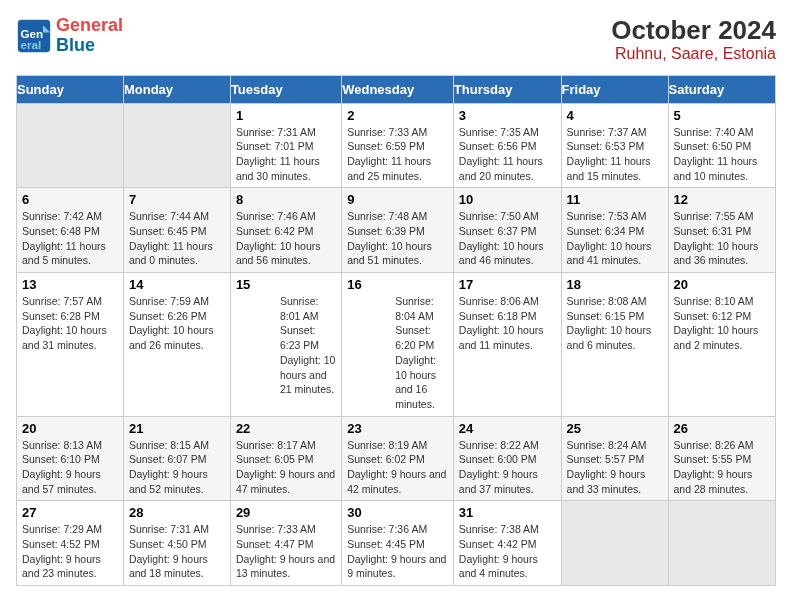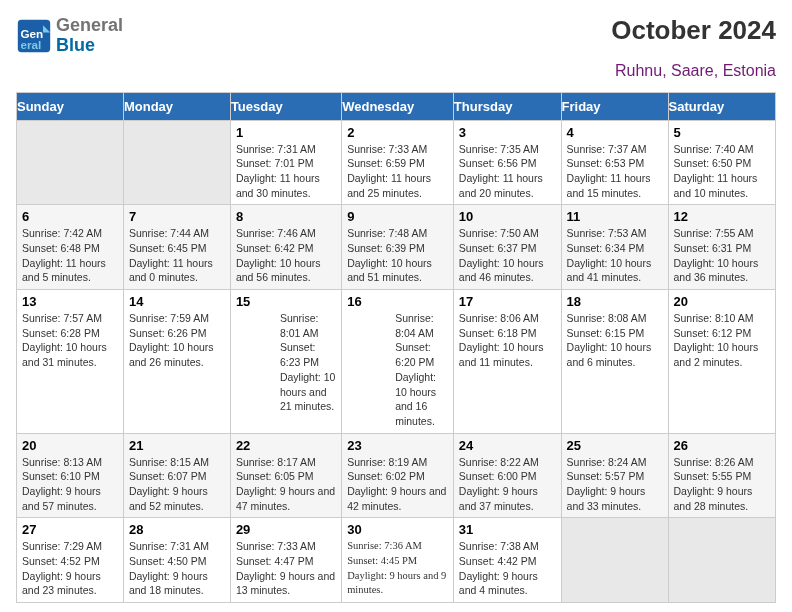--- a/index.html
+++ b/index.html
@@ -21,39 +21,38 @@
       align-items: center;
       gap: 4px;
     }
     .logo-text {
       font-size: 18px;
       font-weight: bold;
       line-height: 1.1;
       color: #333;
     }
     .logo-text span {
-      color: #737373;
+      color: #ef4444;
     }
     .logo-icon {
       width: 36px;
       height: 36px;
     }
     .title-block {
       text-align: right;
     }
     .month-title {
       font-size: 26px;
       font-weight: bold;
       color: #333;
       line-height: 1.1;
     }
     .location {
       font-size: 16px;
-      color: #701a75;
-      margin-top: 17px;
+      color: #b91c1c;
     }
     table {
       width: 100%;
       border-collapse: collapse;
       font-size: 11px;
     }
     thead tr th {
       background: #2a6db5;
       color: #fff;
       padding: 6px 0;
@@ -306,21 +305,21 @@
 Daylight: 9 hours and 18 minutes.</div>
         </td>
         <td>
           <span class="day-num">29</span>
           <div class="day-info" style="white-space: pre-line;">Sunrise: 7:33 AM
 Sunset: 4:47 PM
 Daylight: 9 hours and 13 minutes.</div>
         </td>
         <td>
           <span class="day-num">30</span>
-          <div class="day-info" style="white-space: pre-line; font-family: Liberation Serif, serif;">Sunrise: 7:36 AM
+          <div class="day-info" style="white-space: pre-line;">Sunrise: 7:36 AM
 Sunset: 4:45 PM
 Daylight: 9 hours and 9 minutes.</div>
         </td>
         <td>
           <span class="day-num">31</span>
           <div class="day-info" style="white-space: pre-line;">Sunrise: 7:38 AM
 Sunset: 4:42 PM
 Daylight: 9 hours and 4 minutes.</div>
         </td>
         <td class="empty-cell"></td>

